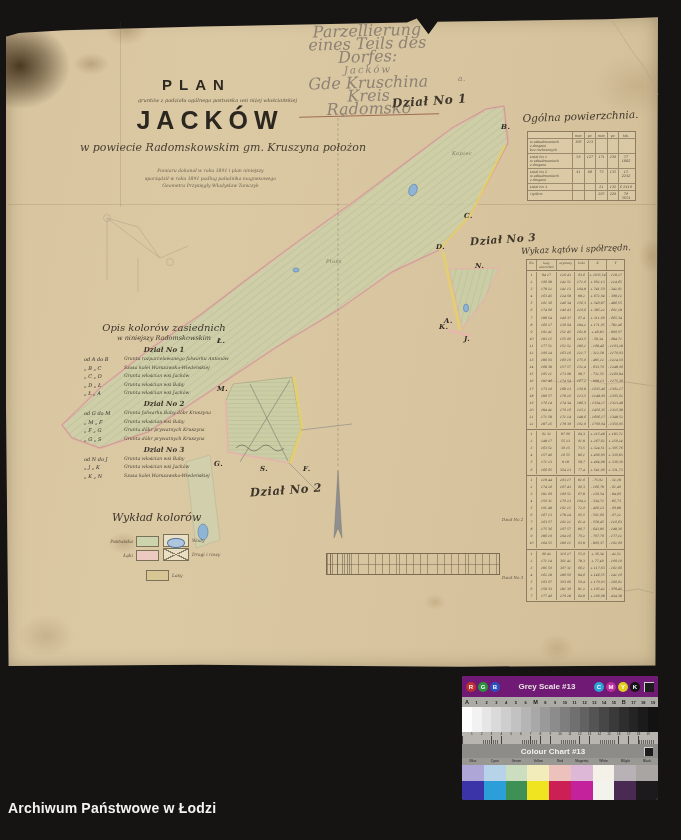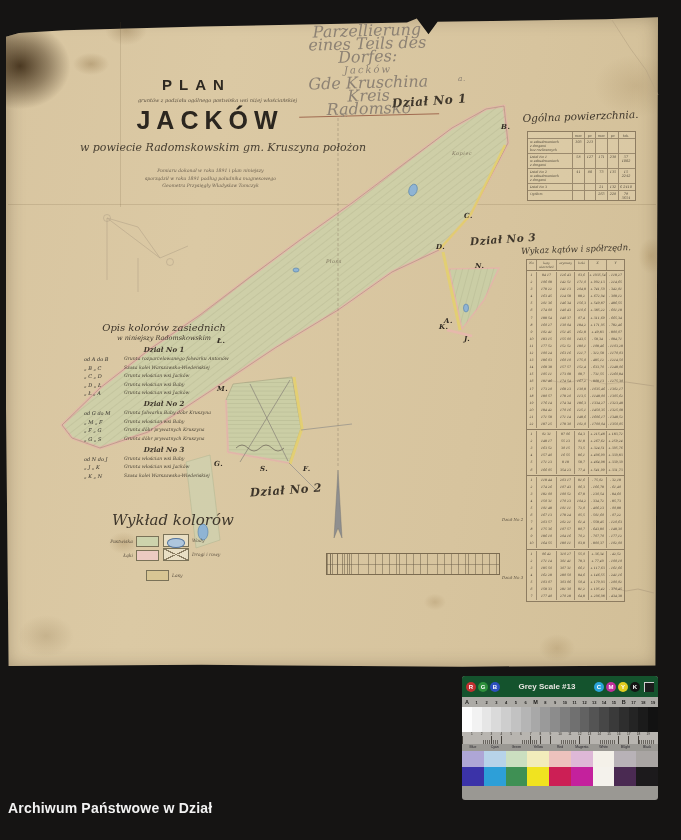--- a/index.html
+++ b/index.html
@@ -72,21 +72,21 @@
   
   .opis{left:78px;top:322px;width:172px;}
   .opis-title{text-align:center;font-size:10px;}
   .opis-sub{text-align:center;font-size:6.5px;margin-top:1px;}
   .opis-sec-label{text-align:center;font:italic bold 7px "DejaVu Serif",serif;color:#3e362b;margin-top:3px;}
   .opis-row{display:flex;gap:4px;margin-top:2.4px;padding-left:6px;}
   .opis-pair{flex:none;width:36px;font:italic 5px "DejaVu Serif",serif;color:#33302b;}
   .opis-desc{font:italic 4.6px "DejaVu Serif",serif;color:#4a4336;}
 
   
-  .wyklad-title{left:112px;top:511px;font-size:15px;}
+  .wyklad-title{left:112px;top:511px;font-size:11px;}
   .wyk-label{position:absolute;font:italic 4.5px "DejaVu Serif",serif;color:#5a4f3f;}
   .wyk-swatch{position:absolute;border:.5px solid #7a7258;}
   .wyk-ellipse-inner{width:70%;height:70%;margin:12% auto 0;border-radius:50%;
                      border:.7px solid #54749c;background:#aec6dd;}
   .wyk-cross{background:
       linear-gradient(to top right, transparent 47%, #8a7d62 47%, #8a7d62 53%, transparent 53%),
       linear-gradient(to bottom right, transparent 47%, #8a7d62 47%, #8a7d62 53%, transparent 53%);}
 
   
   .scale-label{left:328px;top:534px;width:170px;text-align:center;font-size:9.5px;}
@@ -97,21 +97,21 @@
   .scale-mid{position:absolute;left:0;right:0;top:50%;height:.5px;background:rgba(105,92,70,.45);}
 
   .dzial2-label{left:250px;top:483px;font-size:11.5px;}
   .map-letter{position:absolute;font:italic bold 7px "DejaVu Serif",serif;color:#332c24;letter-spacing:.5px;}
   .map-letter.pencil{color:#8d8274;font-weight:normal;font-size:7.5px;}
   .map-letter.faint{color:rgba(107,95,78,.8);font-weight:normal;font-size:5px;}
 
   
   .cal-card{left:462px;top:676px;width:196px;height:124px;background:#9a9893;border-radius:3px;
             font-family:"Liberation Sans",sans-serif;overflow:hidden;}
-  .cal-top{height:21px;background:#14532d;display:flex;align-items:center;gap:2px;padding:0 4px;}
+  .cal-top{height:21px;background:#701a75;display:flex;align-items:center;gap:2px;padding:0 4px;}
   .cal-circle{width:10px;height:10px;border-radius:50%;color:#fff;font:bold 6px "Liberation Sans",sans-serif;
               text-align:center;line-height:10px;flex:none;}
   .cal-top-title{flex:1;text-align:center;color:#e8e6e2;font:bold 8px "Liberation Sans",sans-serif;}
   .cal-logo{width:10px;height:10px;background:#1c1c1c;flex:none;margin-left:2px;
             box-shadow:inset 1px 1px 0 #cfcfcf;}
   .grey-labels{height:10px;display:flex;background:#adaba6;}
   .grey-label{flex:1;text-align:center;font:bold 4px "Liberation Sans",sans-serif;color:#1d1c1a;line-height:11px;}
   .grey-label.big{font-size:5.5px;}
   .grey-steps{height:25px;display:flex;}
   .grey-step{flex:1;}
@@ -855,20 +855,24 @@
           <span>12</span>
           <span>13</span>
           <span>14</span>
           <span>15</span>
           <span>16</span>
           <span>17</span>
           <span>18</span>
           <span>19</span>
         </div>
     </div>
+    <div class="cal-title2">
+      <span class="cal-title2-text">Colour Chart #13</span>
+      <span class="cal-logo2"></span>
+    </div>
     <div class="col-labels" id="col-labels">
         <span>Blue</span>
         <span>Cyan</span>
         <span>Green</span>
         <span>Yellow</span>
         <span>Red</span>
         <span>Magenta</span>
         <span>White</span>
         <span>Bl.lght</span>
         <span>Black</span>
@@ -890,14 +894,14 @@
         <div style="background: rgb(63, 144, 84);"></div>
         <div style="background: rgb(240, 227, 32);"></div>
         <div style="background: rgb(204, 31, 85);"></div>
         <div style="background: rgb(196, 33, 157);"></div>
         <div style="background: rgb(244, 242, 236);"></div>
         <div style="background: rgb(74, 42, 82);"></div>
         <div style="background: rgb(28, 26, 28);"></div>
       </div>
   </div>
 
-  <div class="abs watermark">Archiwum Państwowe w Dział</div>
+  <div class="abs watermark">Archiwum Państwowe w Łodzi</div>
 </div>
 
 </body></html>

